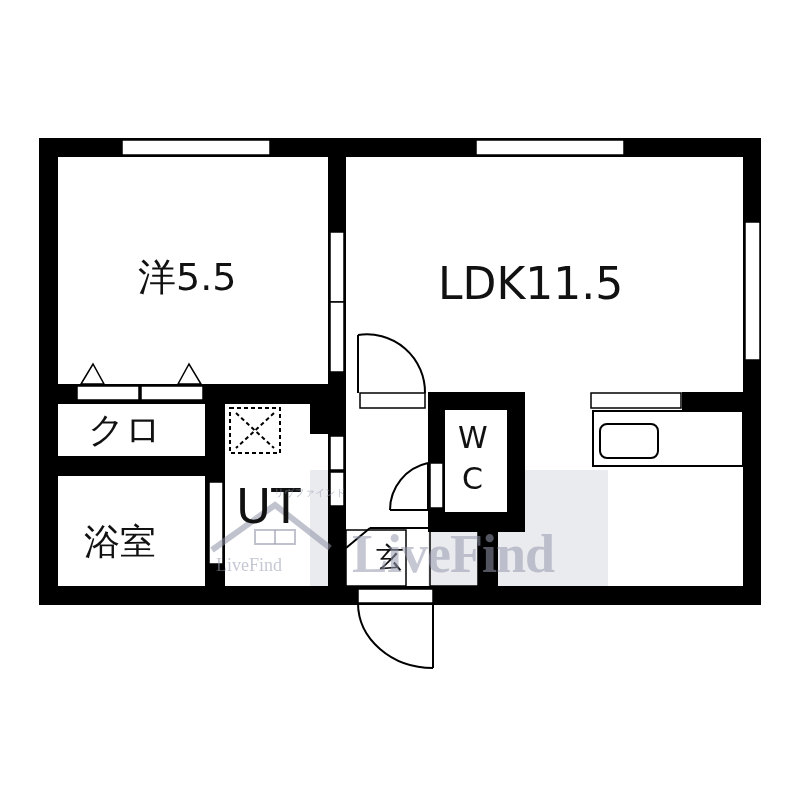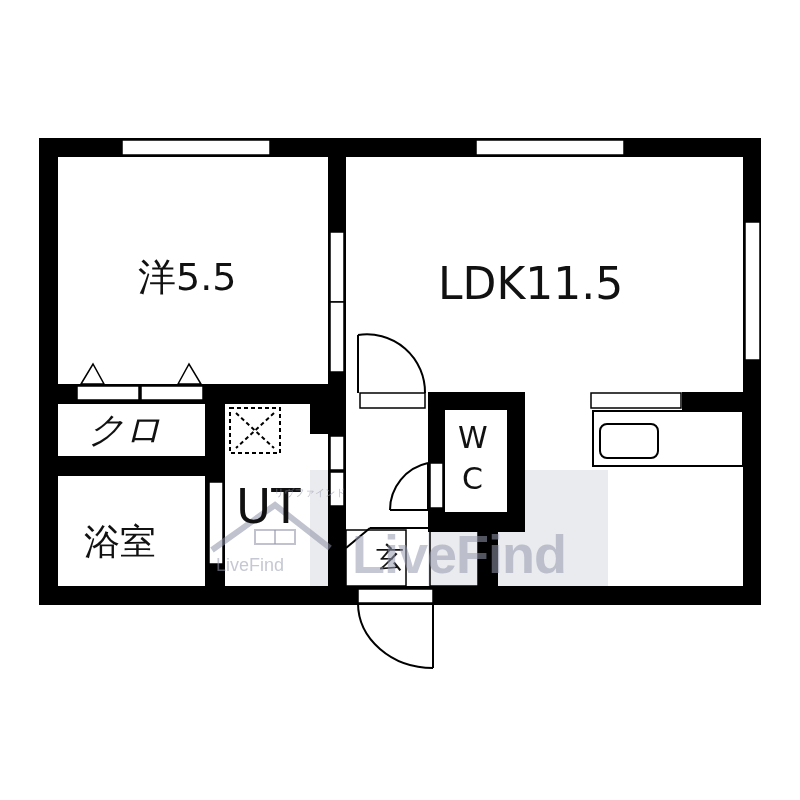--- a/index.html
+++ b/index.html
@@ -1,19 +1,19 @@
 <!DOCTYPE html>
 <html><head>
 <meta charset="utf-8">
 <style>
   html, body { margin:0; padding:0; background:#ffffff; }
   body { width:800px; height:800px; position:relative; overflow:hidden; font-family:"DejaVu Sans", sans-serif; }
   #plan { position:absolute; left:0; top:0; width:800px; height:800px; }
   .lbl { position:absolute; color:#111; font-family:"DejaVu Sans", sans-serif; white-space:nowrap; line-height:1; }
-  .wm-text { position:absolute; font-family:Liberation Sans, sans-serif; font-weight:bold; color:rgba(150,155,175,0.55); white-space:nowrap; line-height:1; }
+  .wm-text { position:absolute; font-family:Liberation Serif, serif; font-weight:bold; color:rgba(150,155,175,0.55); white-space:nowrap; line-height:1; }
   .wm-small { position:absolute; font-family:"DejaVu Sans", sans-serif; color:rgba(150,155,175,0.6); white-space:nowrap; line-height:1; }
 </style>
 </head>
 <body>
 
 <svg id="plan" viewBox="0 0 800 800" xmlns="http://www.w3.org/2000/svg">
 
   <g>
     <rect x="208" y="470" width="400" height="135" fill="#8c91a3" opacity="0.18"></rect>
   </g>
@@ -116,21 +116,21 @@
 
   <g fill="none" stroke="rgba(140,145,165,0.55)" stroke-width="6">
     <polyline points="212,550 275,505 330,548"></polyline>
     <rect x="255" y="530" width="40" height="14" stroke-width="2"></rect>
     <line x1="275" y1="530" x2="275" y2="544" stroke-width="2"></line>
   </g>
 </svg>
 
 <div class="lbl" style="left:138px; top:258px; font-size:38px;">洋5.5</div>
 <div class="lbl" style="left:438px; top:262px; font-size:44px;">LDK11.5</div>
-<div class="lbl" style="left:88px; top:412px; font-size:36px;font-style:italic;">クロ</div>
+<div class="lbl" style="left:88px; top:412px; font-size:36px;">クロ</div>
 <div class="lbl" style="left:84px; top:524px; font-size:36px;">浴室</div>
 <div class="lbl" style="left:236px; top:482px; font-size:48px;">UT</div>
 <div class="lbl" style="left:458px; top:423px; font-size:30px;">W</div>
 <div class="lbl" style="left:462px; top:464px; font-size:30px;">C</div>
 <div class="lbl" style="left:376px; top:544px; font-size:28px;">玄</div>
 
 <div class="wm-text" style="left:352px; top:527px; font-size:54px; letter-spacing:-1px;">LiveFind</div>
 <div class="wm-text" style="left:216px; top:556px; font-size:18px; font-weight:normal;">LiveFind</div>
 <div class="wm-small" style="left:262px; top:488px; font-size:10px;padding-left:12px;">リヴファインド</div>
 

